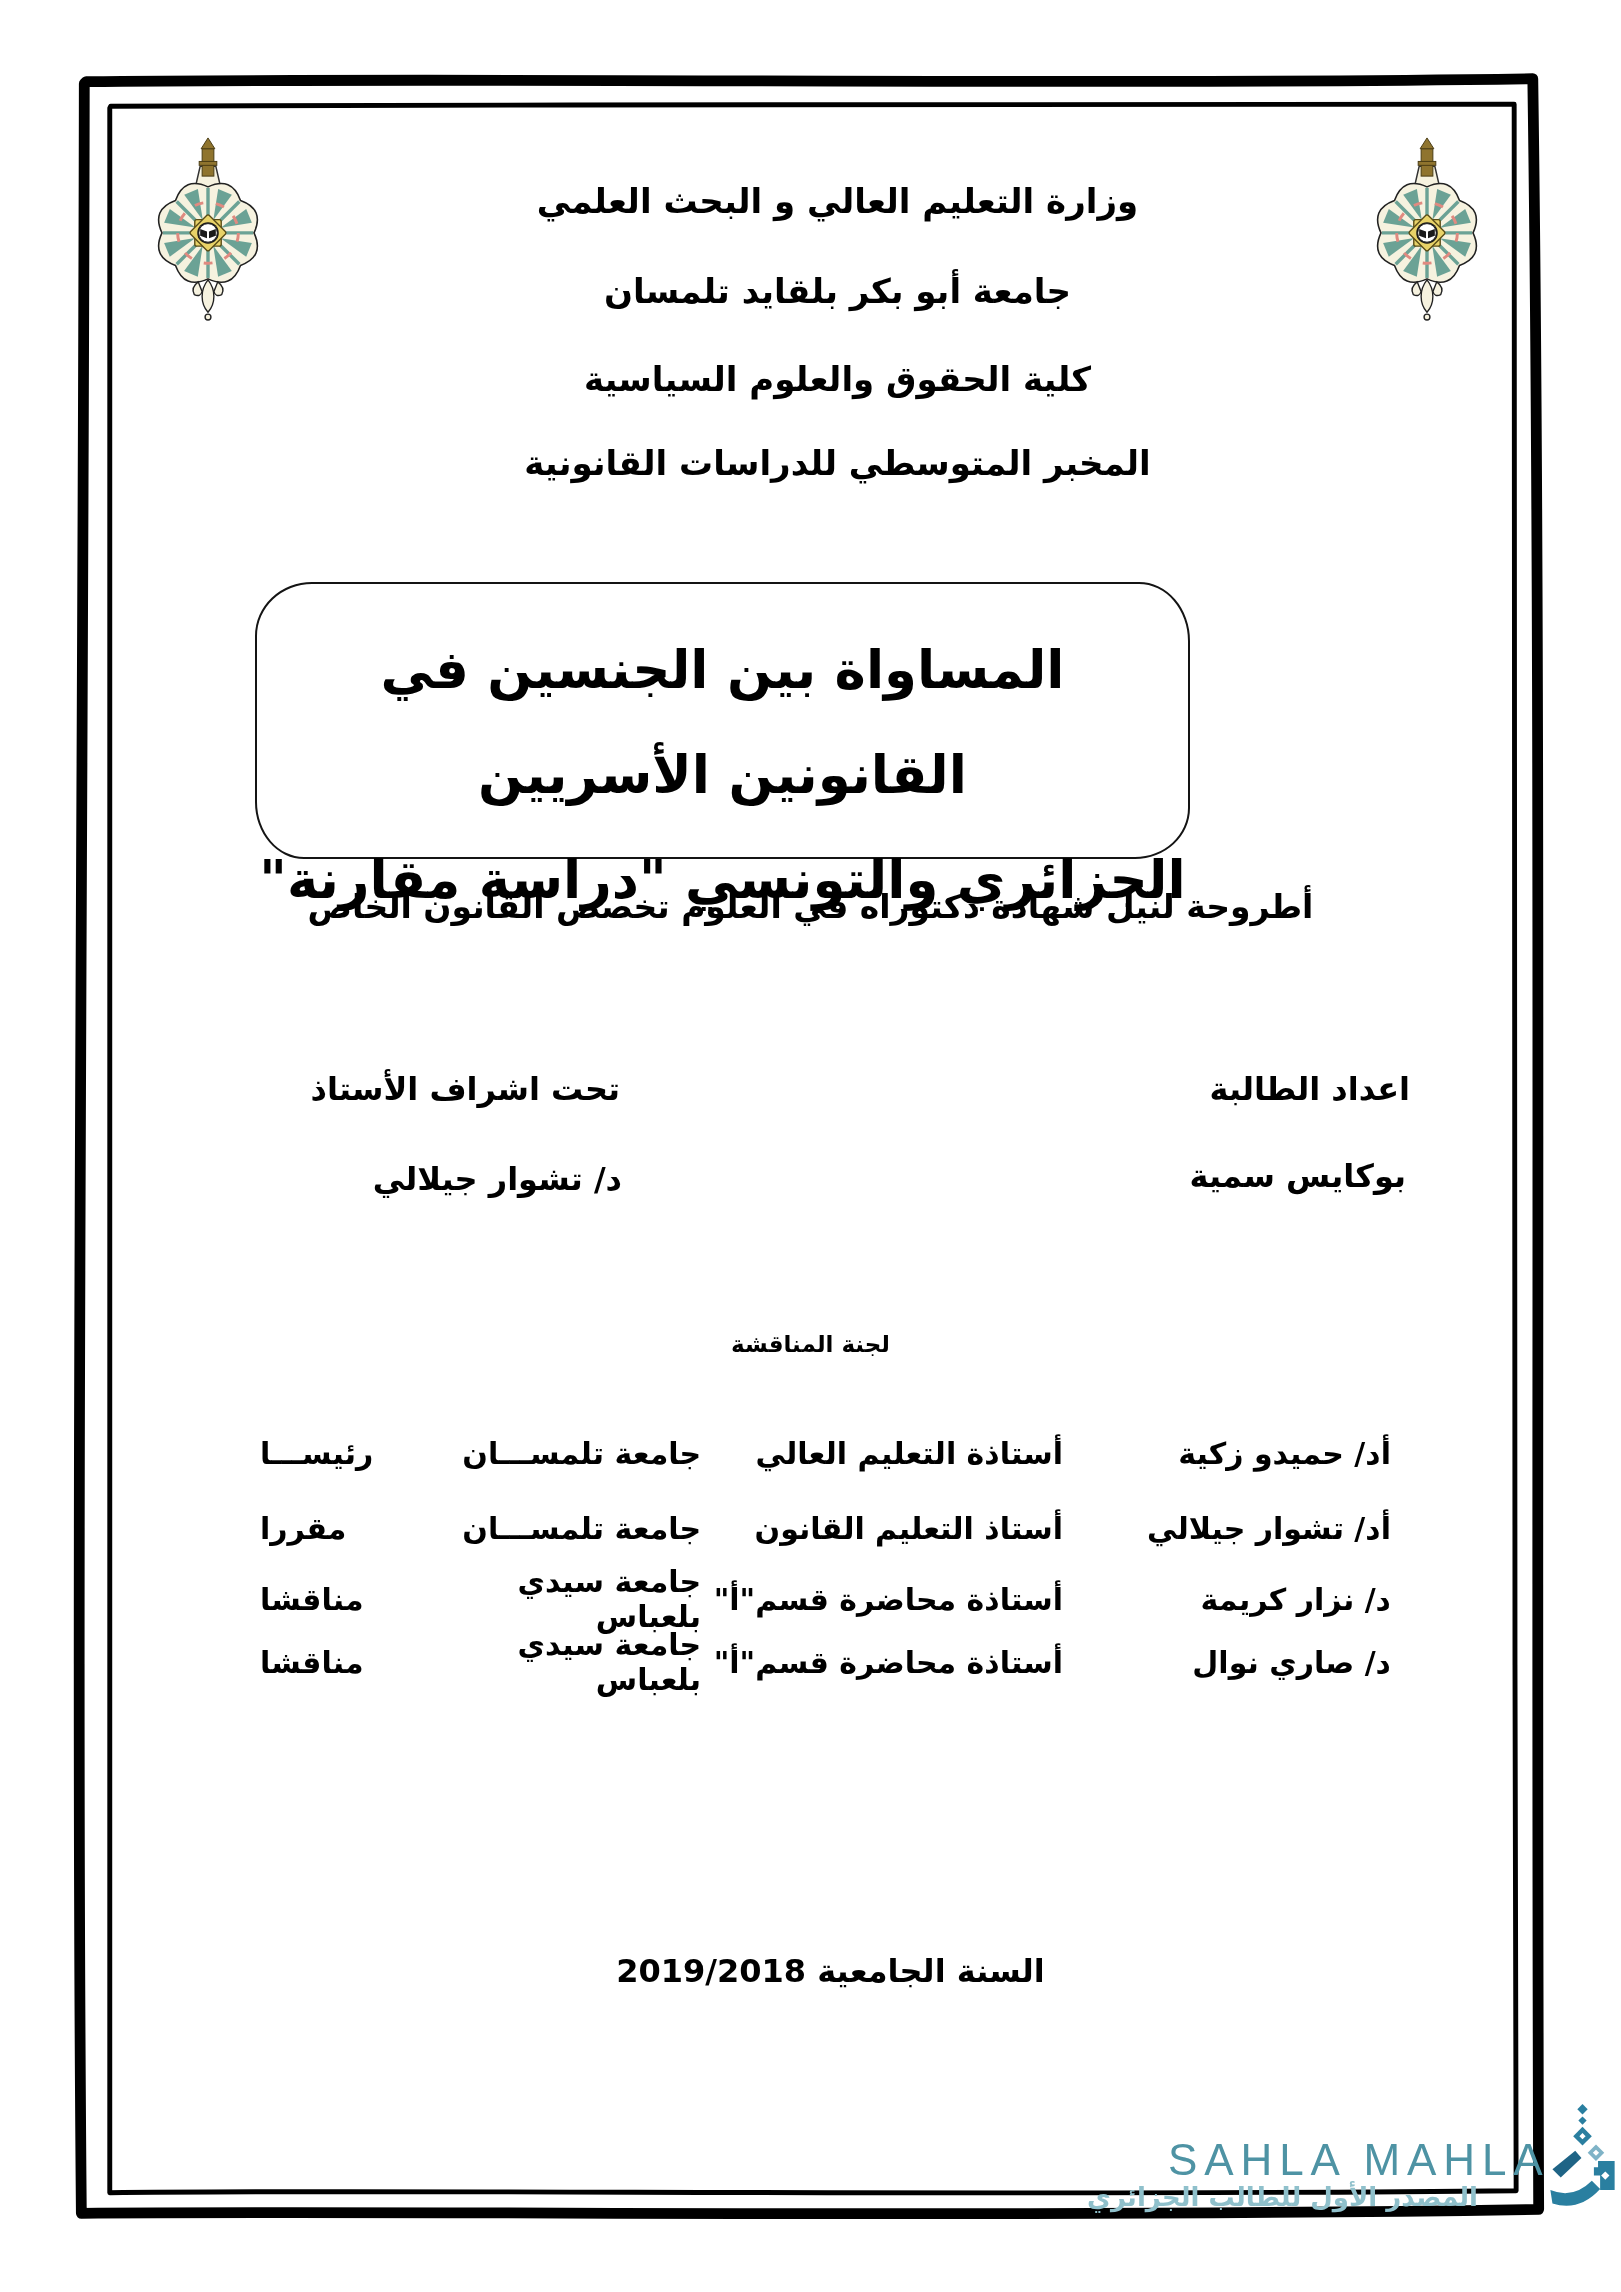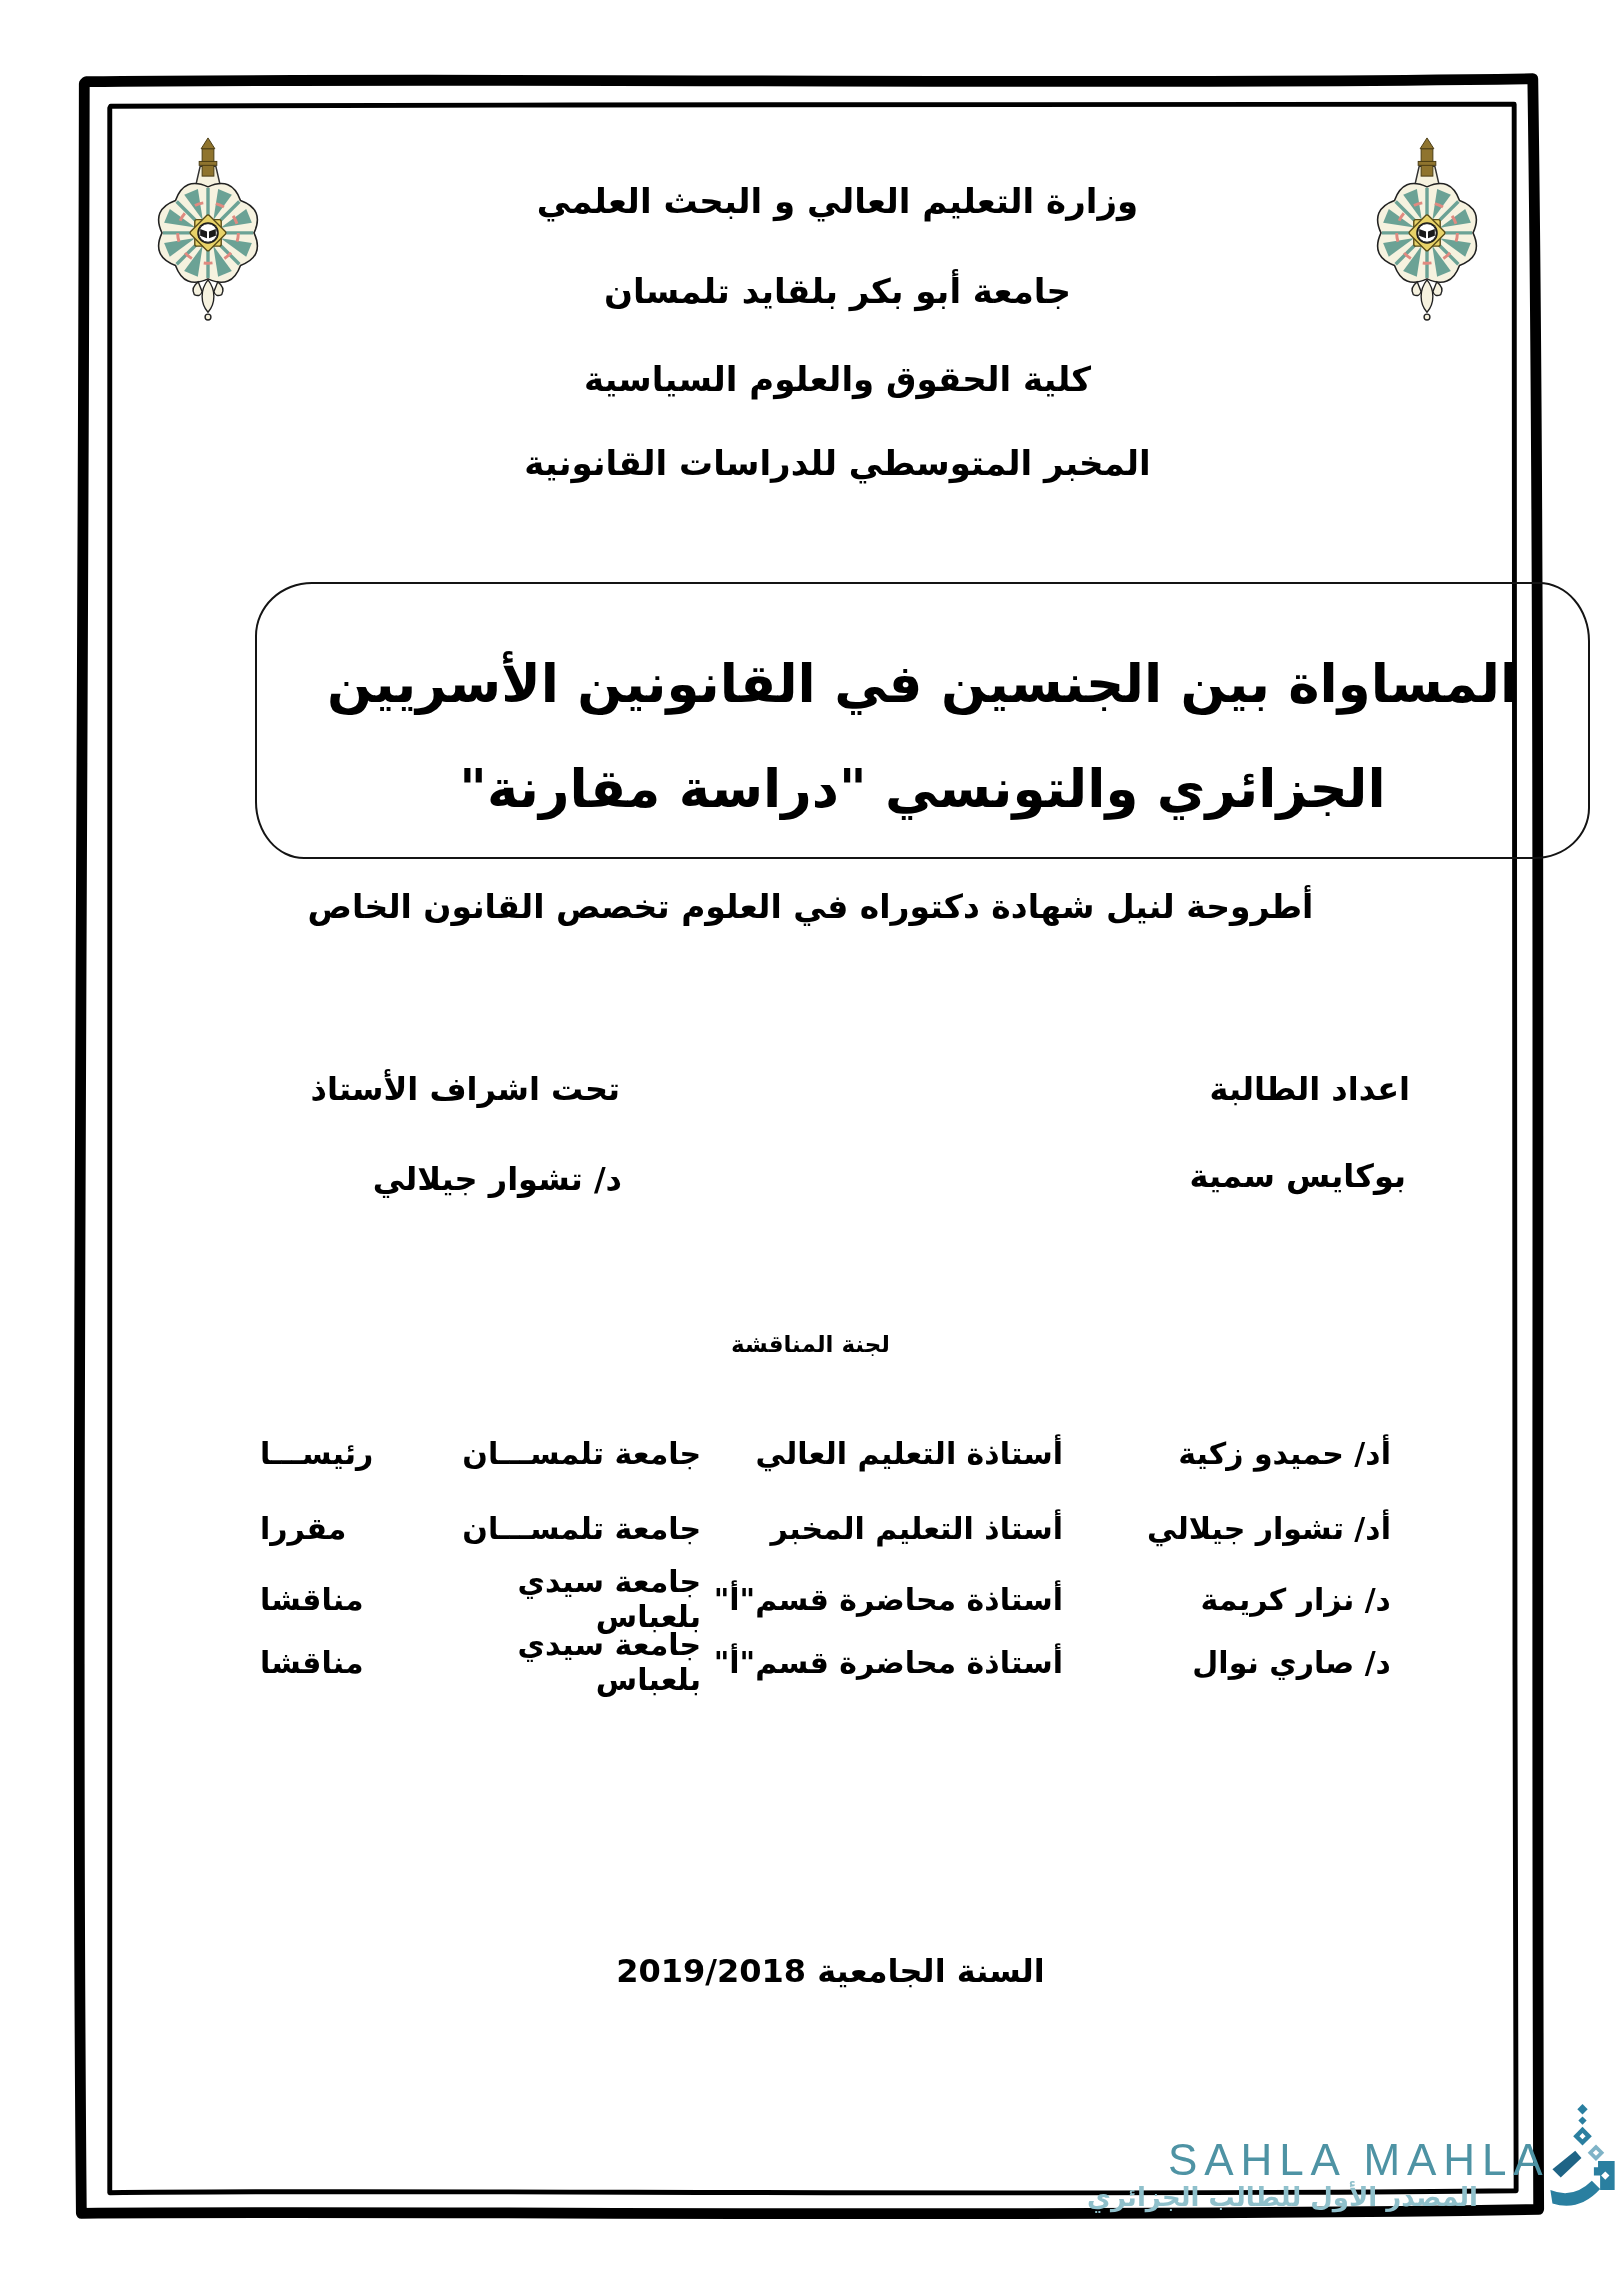--- a/index.html
+++ b/index.html
@@ -5,23 +5,23 @@
   html,body{margin:0;padding:0;}
   body{
     width:1621px;height:2293px;position:relative;background:#ffffff;
     font-family:"DejaVu Sans",sans-serif;overflow:hidden;
   }
   .abs{position:absolute;}
   .ar{direction:rtl;unicode-bidi:plaintext;}
   .centered{left:0;width:1621px;text-align:center;}
   .hdr-line{font-weight:bold;font-size:34px;color:#000;padding-left:27px;}
   .title-box{
-    left:255px;top:582px;width:1335px;height:277px;
+    left:255px;top:582px;width:935px;height:277px;
     border:2.9px solid #141414;border-radius:57px 51px 55px 49px / 54px 59px 51px 57px;
-    box-sizing:border-box;padding-top:47px;
+    box-sizing:border-box;padding-top:33px;
   }
   .title-line{display:block;text-align:center;font-weight:bold;font-size:53px;line-height:105px;color:#000;}
   .subtitle{top:887px;font-weight:bold;font-size:33px;color:#000;}
   .info-label,.info-name{font-weight:bold;font-size:32px;color:#000;white-space:nowrap;}
   .committee-heading{top:1331px;font-weight:bold;font-size:23px;color:#000;}
   .committee-row{
     left:260px;width:1131px;height:49px;display:grid;
     grid-template-columns:29% 32% 24.5% 14.5%;direction:rtl;
     font-weight:bold;font-size:30px;color:#000;align-items:center;
   }
@@ -142,21 +142,21 @@
 <div class="abs content centered committee-heading ar">لجنة المناقشة</div>
 
 <div class="abs content committee-row" style="top:1429px">
   <span class="c-name ar">أد/ حميدو زكية</span>
   <span class="c-degree ar">أستاذة التعليم العالي</span>
   <span class="c-univ ar">جامعة تلمســـان</span>
   <span class="c-role ar">رئيســـا</span>
 </div>
 <div class="abs content committee-row" style="top:1504px">
   <span class="c-name ar">أد/ تشوار جيلالي</span>
-  <span class="c-degree ar">أستاذ التعليم المخبر</span>
+  <span class="c-degree ar">أستاذ التعليم القانون</span>
   <span class="c-univ ar">جامعة تلمســـان</span>
   <span class="c-role ar">مقررا</span>
 </div>
 <div class="abs content committee-row" style="top:1564px">
   <span class="c-name ar">د/ نزار كريمة</span>
   <span class="c-degree ar">أستاذة محاضرة قسم"أ"</span>
   <span class="c-univ ar">جامعة سيدي بلعباس</span>
   <span class="c-role ar">مناقشا</span>
 </div>
 <div class="abs content committee-row" style="top:1627px">

